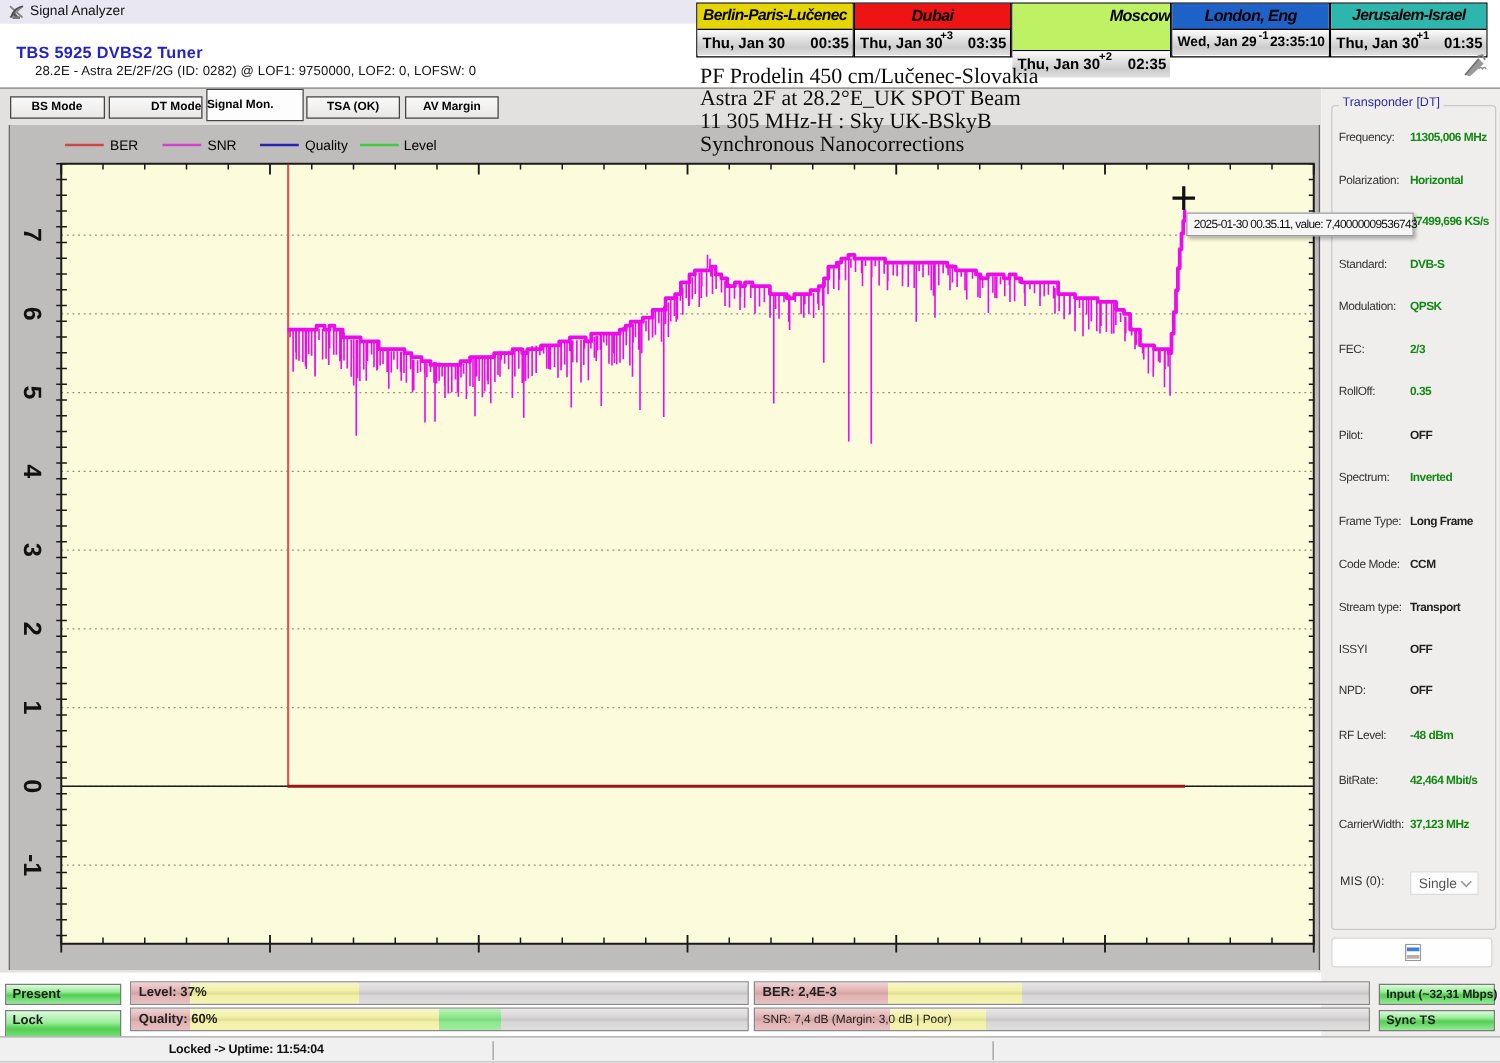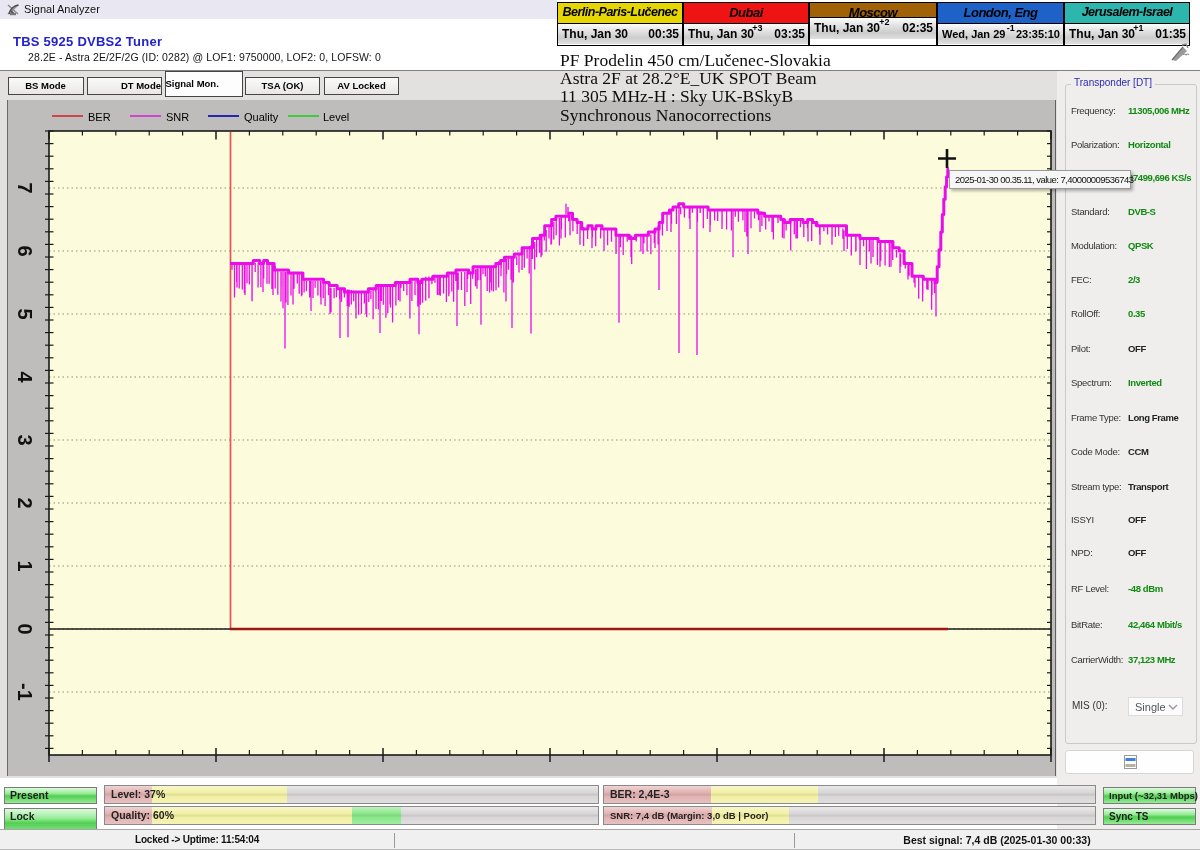--- a/index.html
+++ b/index.html
@@ -18,21 +18,21 @@
 <div style="position:absolute;left:13px;top:34px;font-size:13px;font-weight:bold;color:#2323cc;letter-spacing:0.25px">TBS 5925 DVBS2 Tuner</div>
 <div style="position:absolute;left:28px;top:51px;font-size:10.5px;color:#151515;letter-spacing:0.1px">28.2E - Astra 2E/2F/2G (ID: 0282) @ LOF1: 9750000, LOF2: 0, LOFSW: 0</div>
 
 <div style="position:absolute;left:0;top:70px;width:1057px;height:707px;border-top:1.5px solid #808080;background:#e3e1e0;z-index:1"></div>
 <div style="position:absolute;left:7px;top:100px;width:1049px;height:676px;background:#bfbdbc;border-left:1.7px solid #6a6a6a;border-right:1.6px solid #606060;box-sizing:border-box;z-index:2"></div>
 
 <div style="position:absolute;left:7.5px;top:76.5px;width:76px;height:18.5px;background:linear-gradient(180deg,#fafafa,#e9e7e6);border:1.6px solid #454545;box-sizing:border-box;font-size:9.5px;font-weight:bold;text-align:center;line-height:16px;z-index:6">BS Mode</div>
 <div style="position:absolute;left:87px;top:76.5px;width:75px;height:18.5px;background:linear-gradient(180deg,#fafafa,#e9e7e6);border:1.6px solid #454545;box-sizing:border-box;font-size:9.5px;font-weight:bold;text-align:right;line-height:16px;z-index:6">DT Mode</div>
 <div style="position:absolute;left:164.5px;top:71px;width:78.5px;height:26px;background:#fdfdfd;border:1.6px solid #454545;box-sizing:border-box;font-size:9.5px;font-weight:bold;text-align:left;line-height:24px;z-index:6">Signal Mon.</div>
 <div style="position:absolute;left:245px;top:76.5px;width:75px;height:18.5px;background:linear-gradient(180deg,#fafafa,#e9e7e6);border:1.6px solid #454545;box-sizing:border-box;font-size:9.5px;font-weight:bold;text-align:center;line-height:16px;z-index:6">TSA (OK)</div>
-<div style="position:absolute;left:324px;top:76.5px;width:75px;height:18.5px;background:linear-gradient(180deg,#fafafa,#e9e7e6);border:1.6px solid #454545;box-sizing:border-box;font-size:9.5px;font-weight:bold;text-align:center;line-height:16px;z-index:6">AV Locked</div>
+<div style="position:absolute;left:324px;top:76.5px;width:75px;height:18.5px;background:linear-gradient(180deg,#fafafa,#e9e7e6);border:1.6px solid #454545;box-sizing:border-box;font-size:9.5px;font-weight:bold;text-align:center;line-height:16px;z-index:6">AV Margin</div>
 <div style="position:absolute;left:0;top:109px;width:1053px;height:14px;z-index:4">
 <svg width="1053" height="14" style="position:absolute;left:0;top:0">
 <line x1="52" y1="7" x2="83" y2="7" stroke="#d04545" stroke-width="2"></line>
 <line x1="130" y1="7" x2="161" y2="7" stroke="#d044d0" stroke-width="2"></line>
 <line x1="208" y1="7" x2="239" y2="7" stroke="#2525b5" stroke-width="2"></line>
 <line x1="288" y1="7" x2="319" y2="7" stroke="#3ecc3e" stroke-width="2"></line>
 </svg>
 <span style="position:absolute;left:88px;top:1.5px;font-size:11px">BER</span>
 <span style="position:absolute;left:166px;top:1.5px;font-size:11px">SNR</span>
 <span style="position:absolute;left:244px;top:1.5px;font-size:11px">Quality</span>
@@ -296,21 +296,21 @@
   </div>
 <div style="position:absolute;left:683px;top:2px;width:126px;height:44px;border:1.5px solid #000;box-sizing:border-box">
 <div style="height:20.5px;background:#ee1414;border-bottom:1.5px solid #000;box-sizing:border-box;font-style:italic;font-weight:bold;font-size:13px;text-align:center;line-height:19px;letter-spacing:-0.5px">Dubai</div>
 <div style="position:relative;height:20.5px;background:linear-gradient(180deg,#fcfcfc 0%,#e6e6e6 30%,#cccccc 70%,#e0e0e0 100%);font-weight:bold;font-size:12px;line-height:21px">
 <span style="position:absolute;left:4px;white-space:nowrap;font-size:12px">Thu, Jan 30</span>
       <span style="position:absolute;right:3px;white-space:nowrap;font-size:12px">03:35</span>
       <div style="position:absolute;left:55%;top:-1px;font-size:9px;font-weight:bold;font-style:normal;line-height:10px">+3</div>
 </div>
   </div>
 <div style="position:absolute;left:809px;top:2px;width:128px;height:44px;border:1.5px solid #000;box-sizing:border-box">
-<div style="height:15px;background:#a16207;border-bottom:1.5px solid #000;box-sizing:border-box;font-style:italic;font-weight:bold;font-size:13px;text-align:center;line-height:19px;letter-spacing:-0.5px">Moscow</div>
+<div style="height:38px;background:#bef264;border-bottom:1.5px solid #000;box-sizing:border-box;font-style:italic;font-weight:bold;font-size:13px;text-align:right;line-height:19px;letter-spacing:-0.5px">Moscow</div>
 <div style="position:relative;height:20.5px;background:linear-gradient(180deg,#fcfcfc 0%,#e6e6e6 30%,#cccccc 70%,#e0e0e0 100%);font-weight:bold;font-size:12px;line-height:21px">
 <span style="position:absolute;left:4px;white-space:nowrap;font-size:12px">Thu, Jan 30</span>
       <span style="position:absolute;right:3px;white-space:nowrap;font-size:12px">02:35</span>
       <div style="position:absolute;left:55%;top:-1px;font-size:9px;font-weight:bold;font-style:normal;line-height:10px">+2</div>
 </div>
   </div>
 <div style="position:absolute;left:937px;top:2px;width:127px;height:44px;border:1.5px solid #000;box-sizing:border-box">
 <div style="height:20.5px;background:#1e62c8;border-bottom:1.5px solid #000;box-sizing:border-box;font-style:italic;font-weight:bold;font-size:13px;text-align:center;line-height:19px;letter-spacing:-0.5px">London, Eng</div>
 <div style="position:relative;height:20.5px;background:linear-gradient(180deg,#fcfcfc 0%,#e6e6e6 30%,#cccccc 70%,#e0e0e0 100%);font-weight:bold;font-size:12px;line-height:21px">
 <span style="position:absolute;left:4px;white-space:nowrap;font-size:11px">Wed, Jan 29</span>
@@ -362,24 +362,23 @@
     </div>
     <div style="position:absolute;left:4px;top:808px;width:93px;height:28px;border:1px solid #7b7b7b;box-sizing:border-box;background:linear-gradient(180deg,#ddfadd 0%,#98ec98 36%,#5ed65e 50%,#55cf55 56%,#96ec96 100%)">
 <span style="position:absolute;left:5px;top:0;line-height:15px;font-size:10.5px;font-weight:bold;color:#1d1d1d;white-space:nowrap">Lock</span>
     </div>
     <div style="position:absolute;left:104px;top:806px;width:495px;height:19px;border:1px solid #8a8a8a;box-sizing:border-box;background:linear-gradient(90deg,#e2b2b2 0.0% 9.5%,#f2f0a4 9.5% 50.0%,#8ae88a 50.0% 60.0%,#d8d6d6 60.0% 100.0%)">
 <div style="position:absolute;inset:0;background:linear-gradient(180deg,rgba(255,255,255,.45),rgba(255,255,255,0) 38%,rgba(0,0,0,.08) 52%,rgba(255,255,255,0) 62%,rgba(255,255,255,.2))"></div>
 <span style="position:absolute;left:6px;top:0;line-height:17px;font-size:10.5px;font-weight:bold;color:#222;white-space:nowrap">Quality: 60%</span>
     </div>
     <div style="position:absolute;left:603px;top:806px;width:493px;height:19px;border:1px solid #8a8a8a;box-sizing:border-box;background:linear-gradient(90deg,#e2b2b2 0.0% 22.0%,#f2f0a4 22.0% 37.7%,#d8d6d6 37.7% 100.0%)">
 <div style="position:absolute;inset:0;background:linear-gradient(180deg,rgba(255,255,255,.45),rgba(255,255,255,0) 38%,rgba(0,0,0,.08) 52%,rgba(255,255,255,0) 62%,rgba(255,255,255,.2))"></div>
-<span style="position:absolute;left:6px;top:0;line-height:17px;font-size:9.5px;font-weight:bold;color:#222;white-space:nowrap">SNR: 7,4 dB (Margin: 3,0 dB | Poor)</span>
+<span style="position:absolute;left:6px;top:0;line-height:17px;font-size:9.5px;font-weight:normal;color:#222;white-space:nowrap">SNR: 7,4 dB (Margin: 3,0 dB | Poor)</span>
     </div>
     <div style="position:absolute;left:1103px;top:808px;width:93px;height:16.5px;border:1px solid #7b7b7b;box-sizing:border-box;background:linear-gradient(180deg,#ddfadd 0%,#98ec98 36%,#5ed65e 50%,#55cf55 56%,#96ec96 100%)">
 <span style="position:absolute;left:5px;top:0;line-height:15px;font-size:10px;font-weight:bold;color:#1d1d1d;white-space:nowrap">Sync TS</span>
     </div>
   </div>
 <div style="position:absolute;left:0;top:829px;width:1200px;height:21px;background:#f1f0f0;border-top:1.2px solid #a8a8a8;box-sizing:border-box;z-index:8">
 <div style="position:absolute;left:394px;top:3px;height:15px;border-left:1.4px solid #9a9a9a"></div>
 <div style="position:absolute;left:794px;top:3px;height:15px;border-left:1.4px solid #9a9a9a"></div>
 <div style="position:absolute;left:0;top:4px;width:394px;text-align:center;font-size:10px;font-weight:bold;color:#111;letter-spacing:-0.2px">Locked -&gt; Uptime: 11:54:04</div>
-<div style="position:absolute;left:794px;top:4px;width:406px;text-align:center;font-size:10.5px;font-weight:bold;color:#111">Best signal: 7,4 dB (2025-01-30 00:33)</div>
 </div>
 <div style="position:absolute;left:0;top:848.5px;width:1200px;height:1.5px;background:#bdbdbd;z-index:9"></div>
 </body></html>

